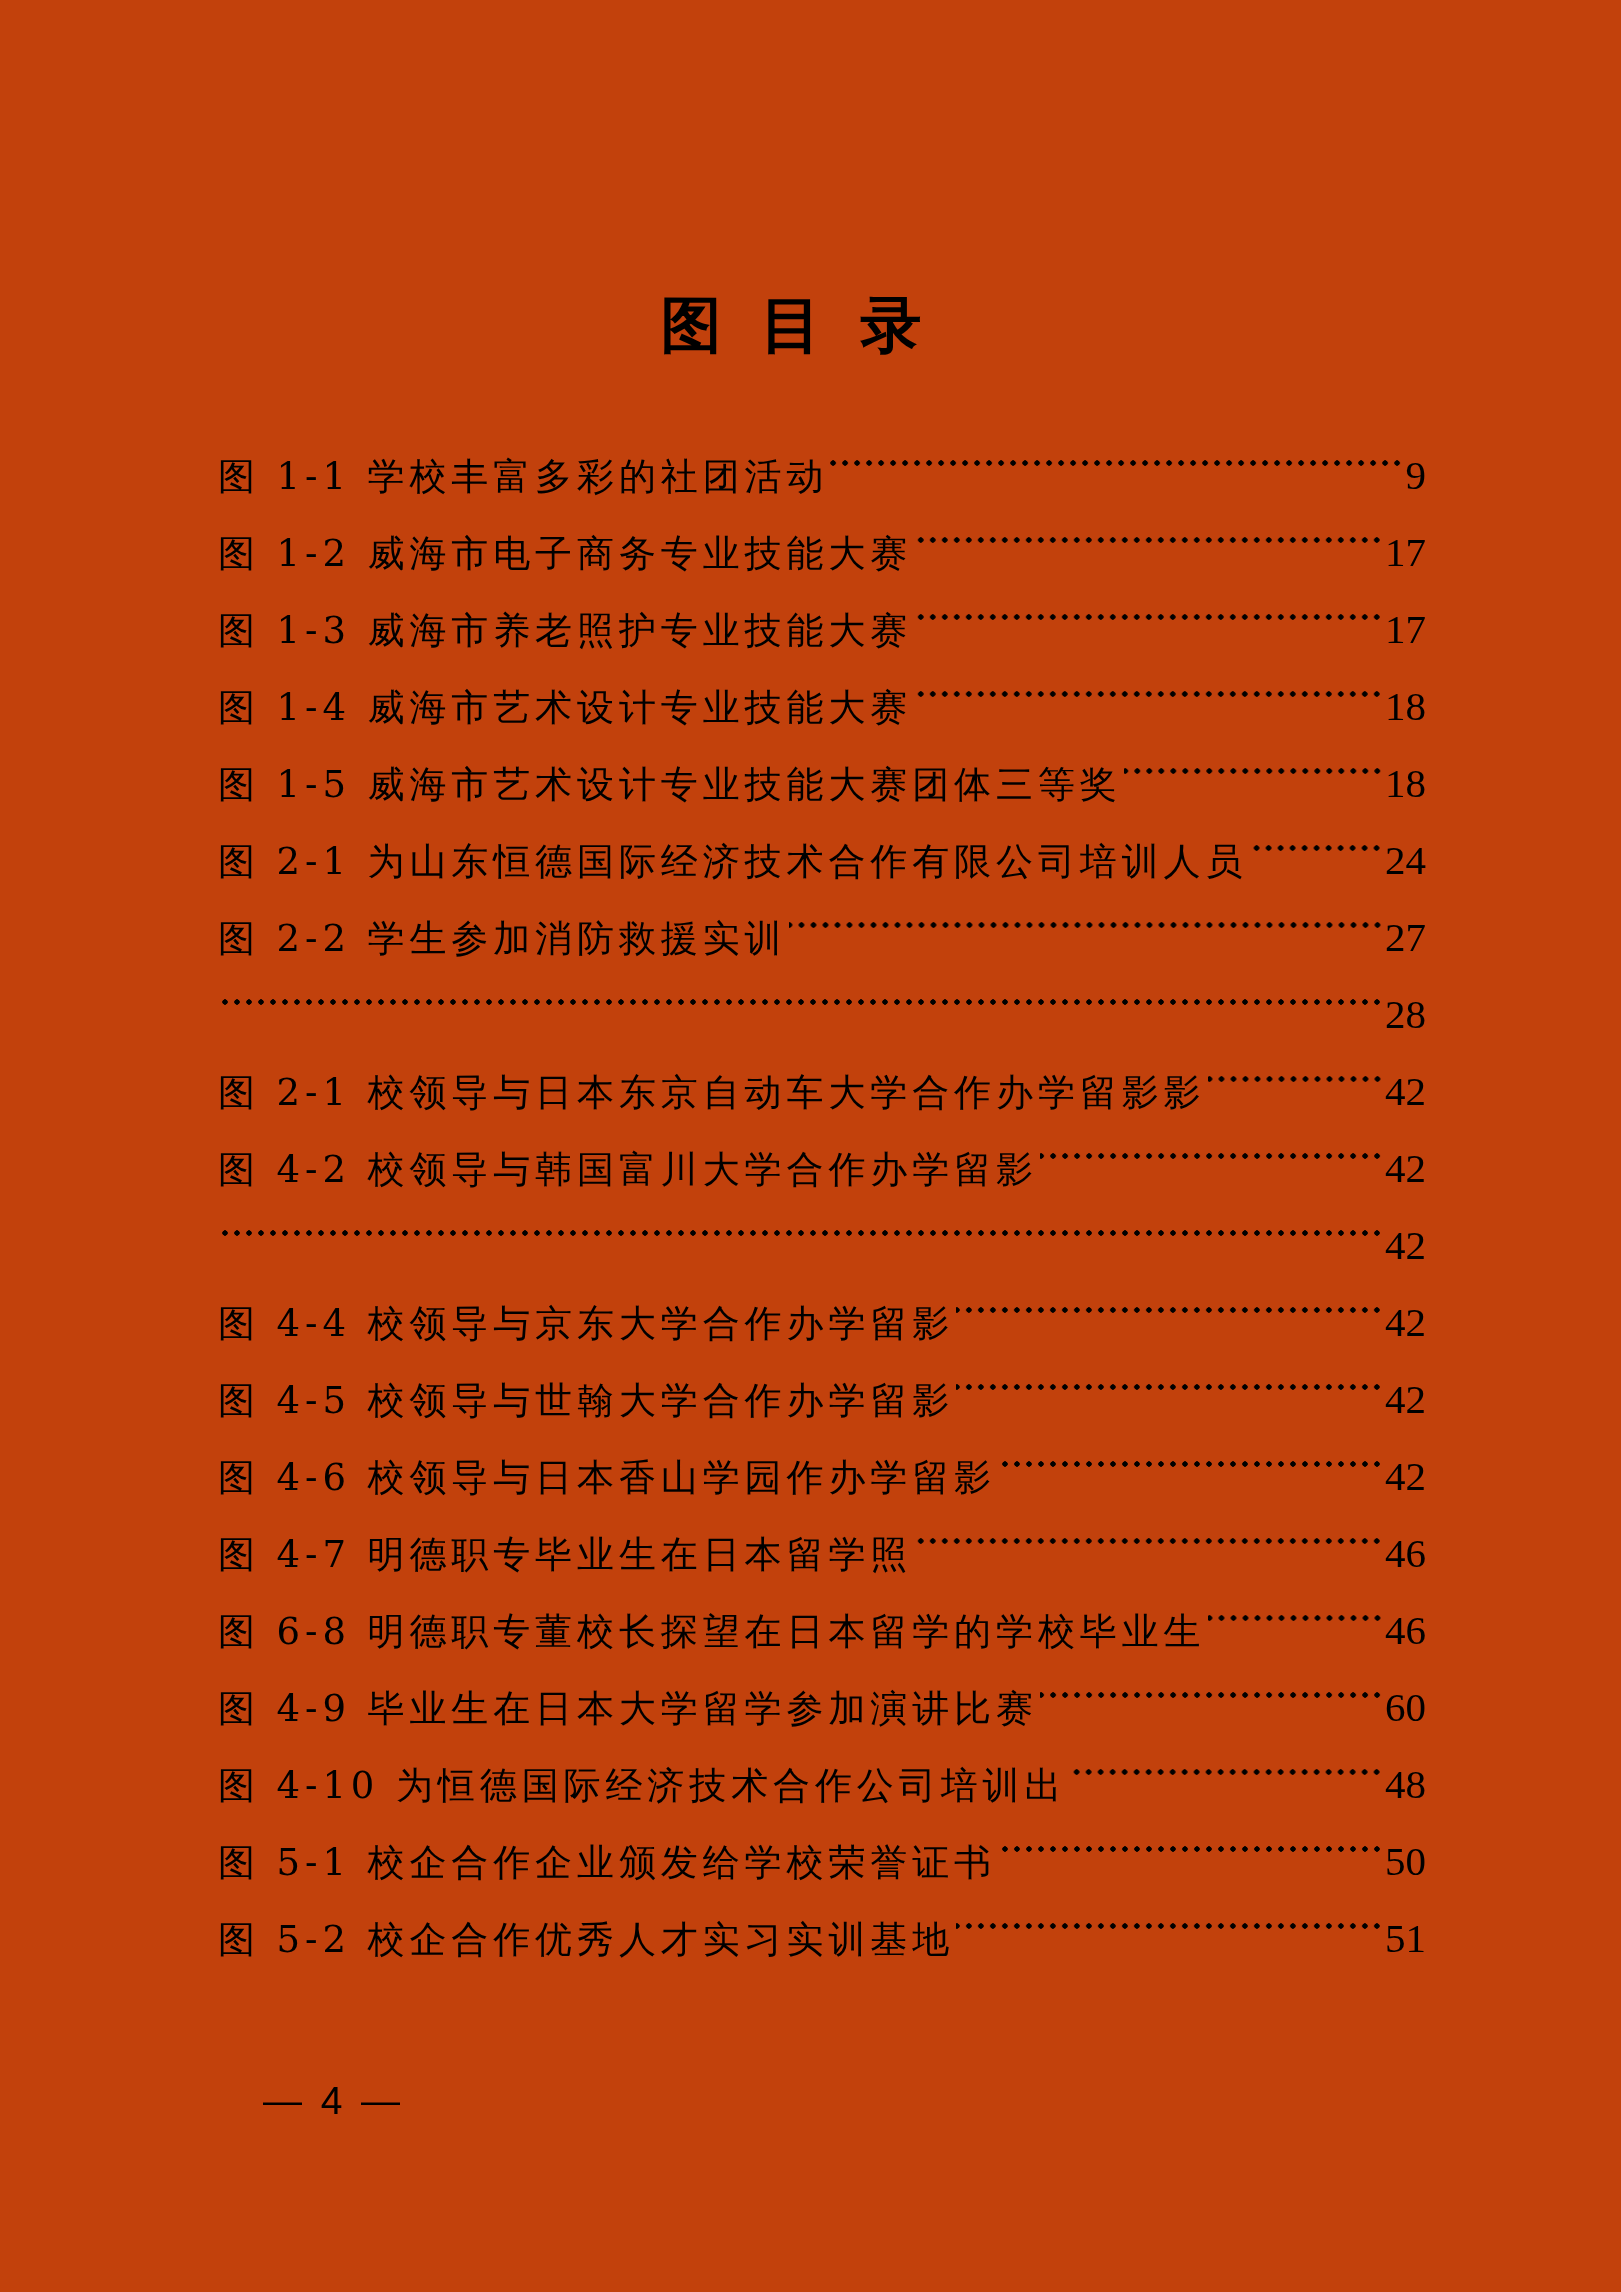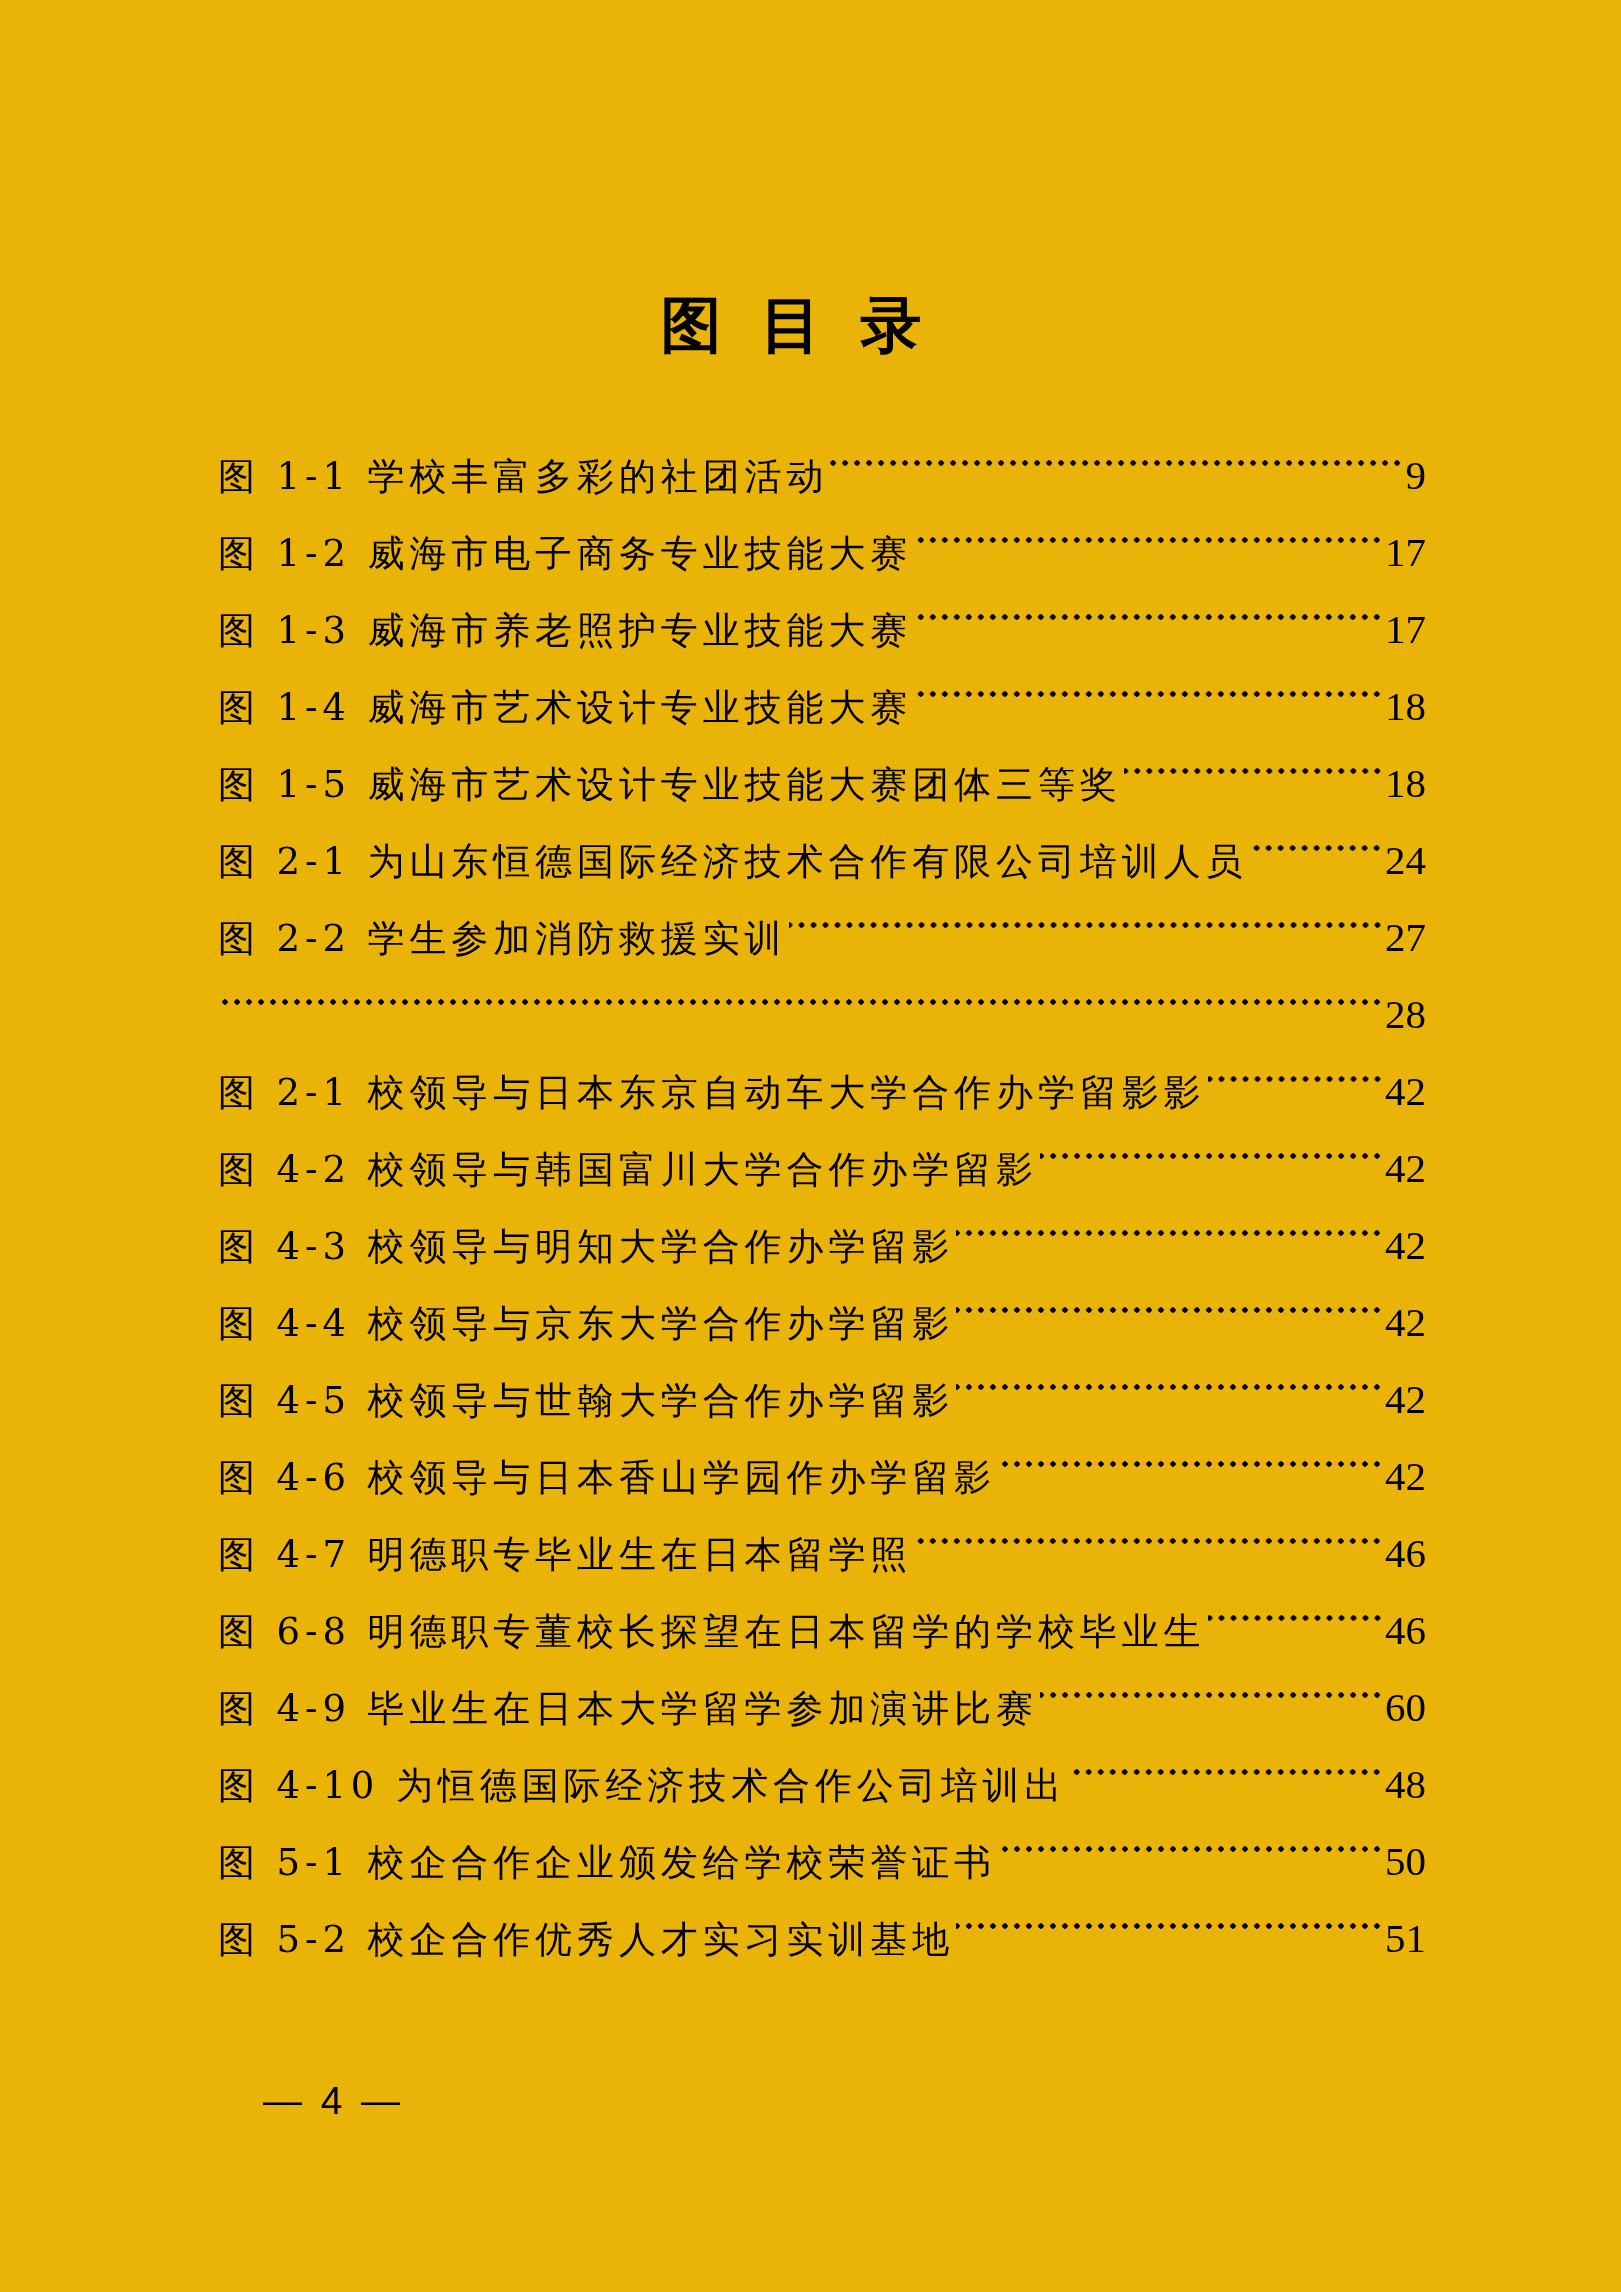--- a/index.html
+++ b/index.html
@@ -14,21 +14,21 @@
       overflow: hidden;
       color: #000000;
       font-family: "DejaVu Serif", "Liberation Serif", serif;
     }
     .page {
       position: absolute;
       left: 0;
       top: 0;
       width: 1621px;
       height: 2293px;
-      background: #eab308;
+      background: #c2410c;
     }
     .title {
       position: absolute;
       left: 0;
       width: 1621px;
       top: 286px;
       text-align: center;
       font-size: 61px;
       font-weight: bold;
       letter-spacing: 39px;
@@ -139,21 +139,20 @@
       <span class="toc-label">图 2-1 校领导与日本东京自动车大学合作办学留影影</span>
       <span class="toc-leader"></span>
       <span class="toc-page">42</span>
     </div>
     <div class="toc-entry">
       <span class="toc-label">图 4-2 校领导与韩国富川大学合作办学留影</span>
       <span class="toc-leader"></span>
       <span class="toc-page">42</span>
     </div>
     <div class="toc-entry">
-      <span class="toc-label">图 4-3  校领导与明知大学合作办学留影</span>
       <span class="toc-leader"></span>
       <span class="toc-page">42</span>
     </div>
     <div class="toc-entry">
       <span class="toc-label">图 4-4 校领导与京东大学合作办学留影</span>
       <span class="toc-leader"></span>
       <span class="toc-page">42</span>
     </div>
     <div class="toc-entry">
       <span class="toc-label">图 4-5 校领导与世翰大学合作办学留影 </span>

